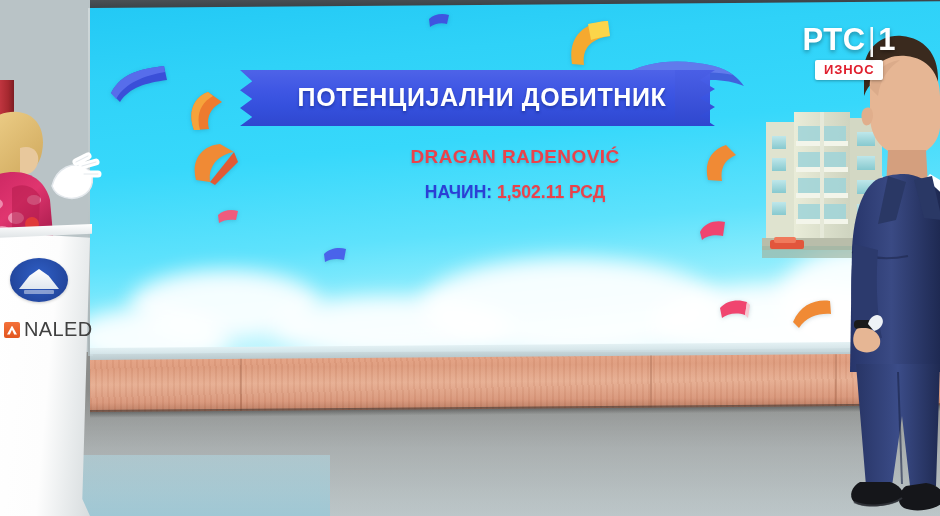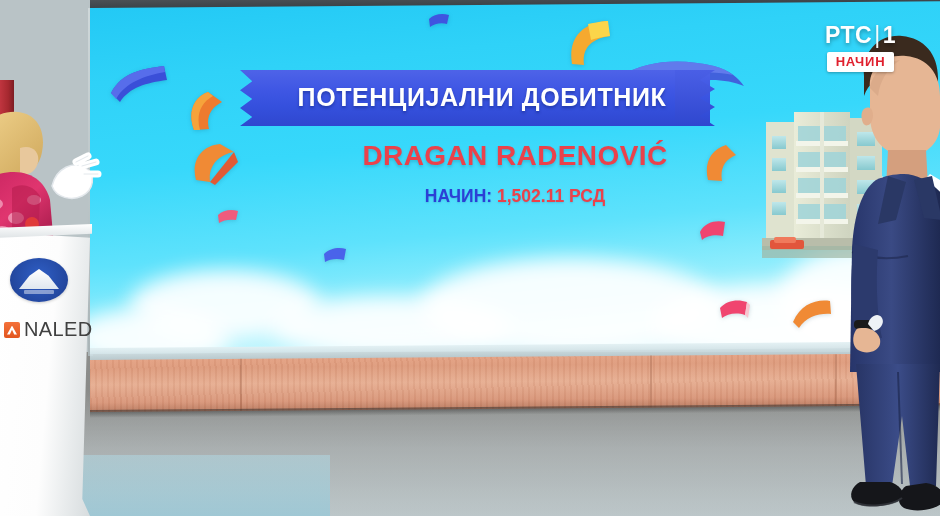--- a/index.html
+++ b/index.html
@@ -89,31 +89,31 @@
   .banner-text{
     position:absolute; inset:0; display:flex; align-items:center; justify-content:center;
     color:#ffffff; font-weight:bold; font-size:25px; letter-spacing:.6px;
     text-shadow:0 2px 3px rgba(10,30,110,.45);
     padding-left:14px; padding-bottom:2px; white-space:nowrap;
   }
 
   
   .info{ position:absolute; left:90px; top:140px; width:850px; text-align:center; }
   .winner-name{
-    font-size:28px; font-weight:bold; color:#ea424b; letter-spacing:.4px;
-    text-shadow:0 2px 3px rgba(0,80,110,.22); margin-bottom:10px;
+    font-size:19px; font-weight:bold; color:#ea424b; letter-spacing:.4px;
+    text-shadow:0 2px 3px rgba(0,80,110,.22); margin-bottom:10px;margin-top:6px;
   }
   .row{ font-size:17.5px; font-weight:bold; line-height:1.62; white-space:nowrap; }
   .lbl{ color:#2b3fd6; text-shadow:0 1px 2px rgba(0,70,110,.18); }
   .val{ color:#ea424b; text-shadow:0 1px 2px rgba(0,70,110,.18); }
 
   
   .rts{ position:absolute; right:44px; top:24px; text-align:center; z-index:30; }
   .rts-row{
-    font-size:23px; font-weight:bold; color:#ffffff; letter-spacing:.5px;
+    font-size:31px; font-weight:bold; color:#ffffff; letter-spacing:.5px;
     text-shadow:0 2px 4px rgba(0,0,0,.35); line-height:1;
   }
   .rts-sep{ font-weight:normal; opacity:.95; margin:0 2px; }
   .uzivo{
     margin-top:5px; background:#ffffff; color:#e0202e; font-weight:bold;
     font-size:13px; letter-spacing:.8px; padding:2px 9px 3px; border-radius:2px;
     display:inline-block; box-shadow:0 1px 3px rgba(0,0,0,.3);
   }
 
   
@@ -422,16 +422,16 @@
       <path d="M12 458 C4 462, 0 472, 6 478 C16 486, 48 482, 54 474 C58 468, 50 460, 42 458 Z" fill="#15161a"></path>
       <path d="M58 462 C50 468, 48 480, 56 484 C70 490, 94 484, 96 476 C98 468, 88 460, 78 459 Z" fill="#15161a"></path>
       <path d="M6 478 C18 484, 44 482, 54 474" stroke="#3a3d45" stroke-width="2" fill="none" opacity=".7"></path>
     </svg>
   </div>
 
   <div class="rts">
     <div class="rts-row">
       <span>РТС</span><span class="rts-sep">|</span><span>1</span>
     </div>
-    <div class="uzivo">НАЧИН</div>
+    <div class="uzivo">ИЗНОС</div>
   </div>
 
 </div>
 
 </body></html>

